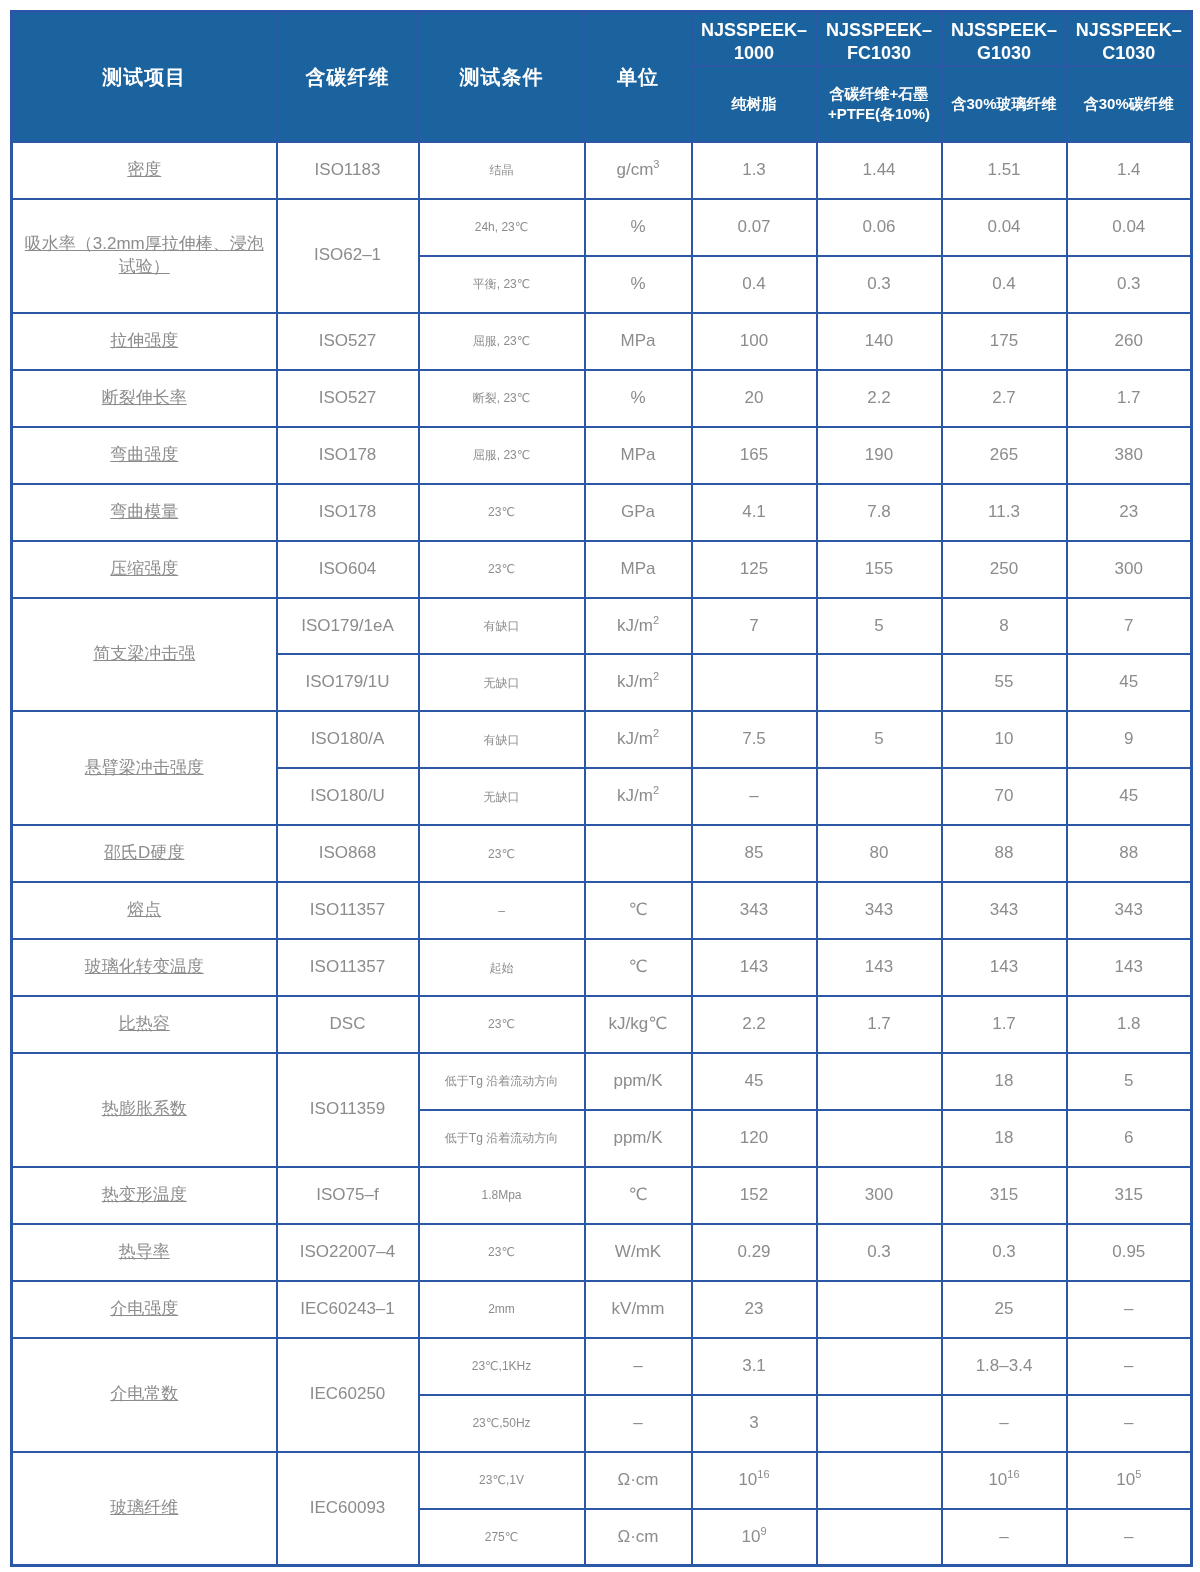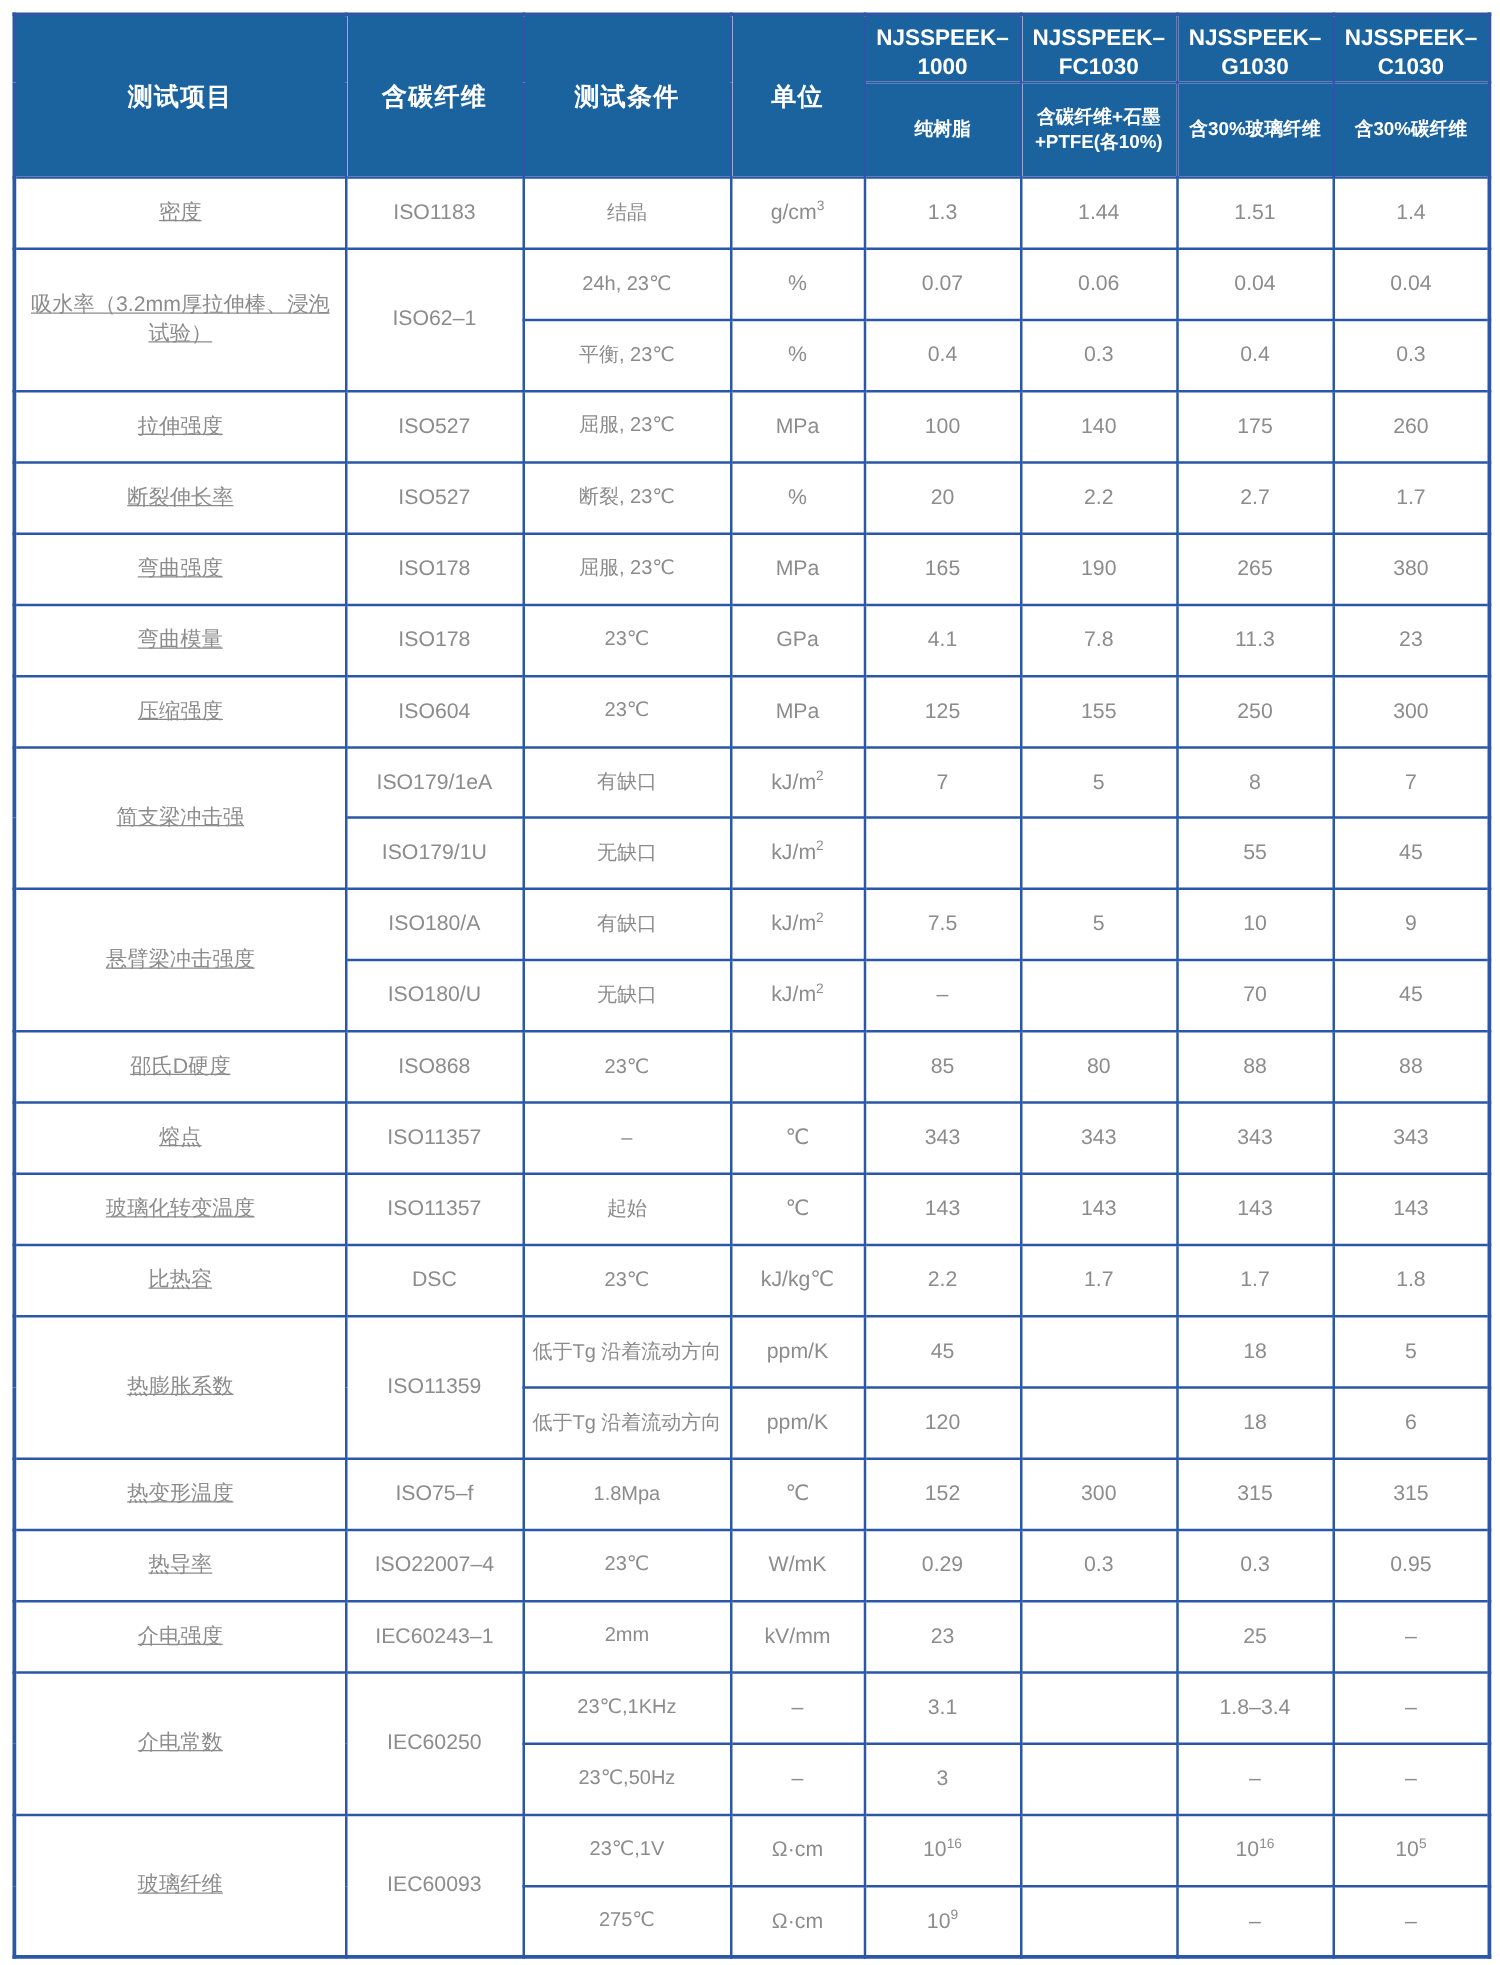--- a/index.html
+++ b/index.html
@@ -62,21 +62,21 @@
     font-size: 17px;
     line-height: 1.35;
     padding: 16px 5px;
   }
   tbody td.item-cell {
     padding-left: 8px;
     padding-right: 8px;
     text-decoration: underline;
   }
   tbody td.condition-cell {
-    font-size: 16px;
+    font-size: 12px;
     padding-left: 2px;
     padding-right: 2px;
   }
   sup {
     font-size: 11px;
     line-height: 0;
   }
 </style>
 </head>
 <body>

